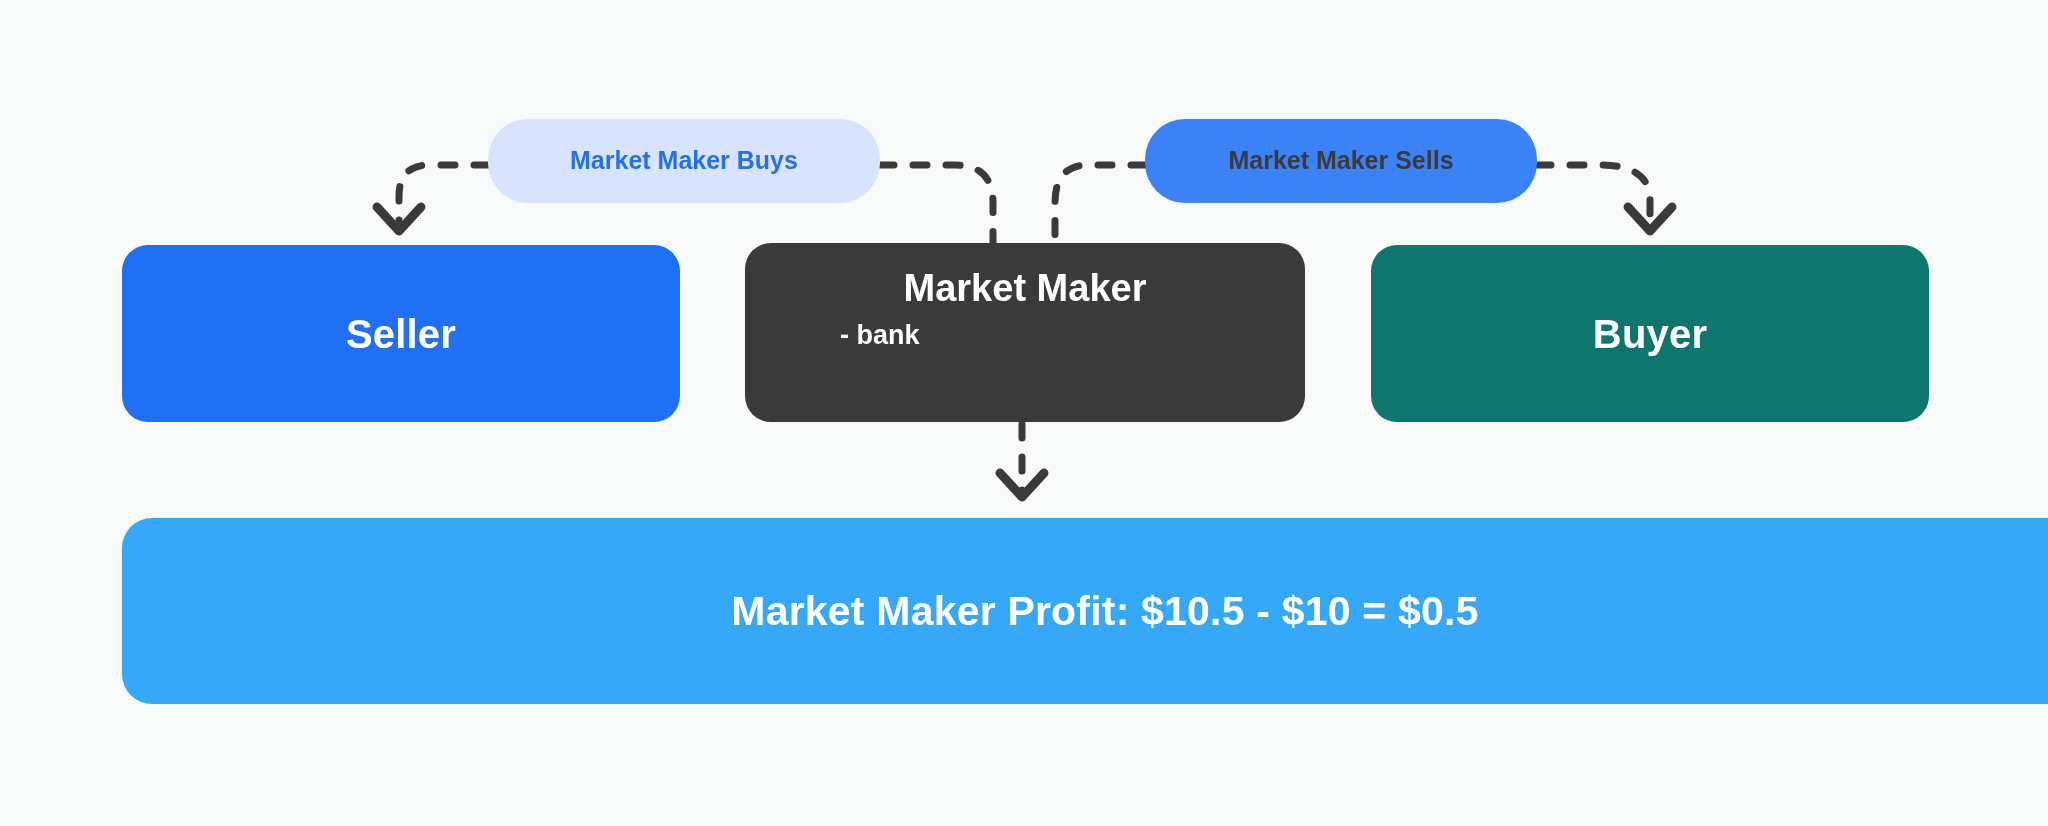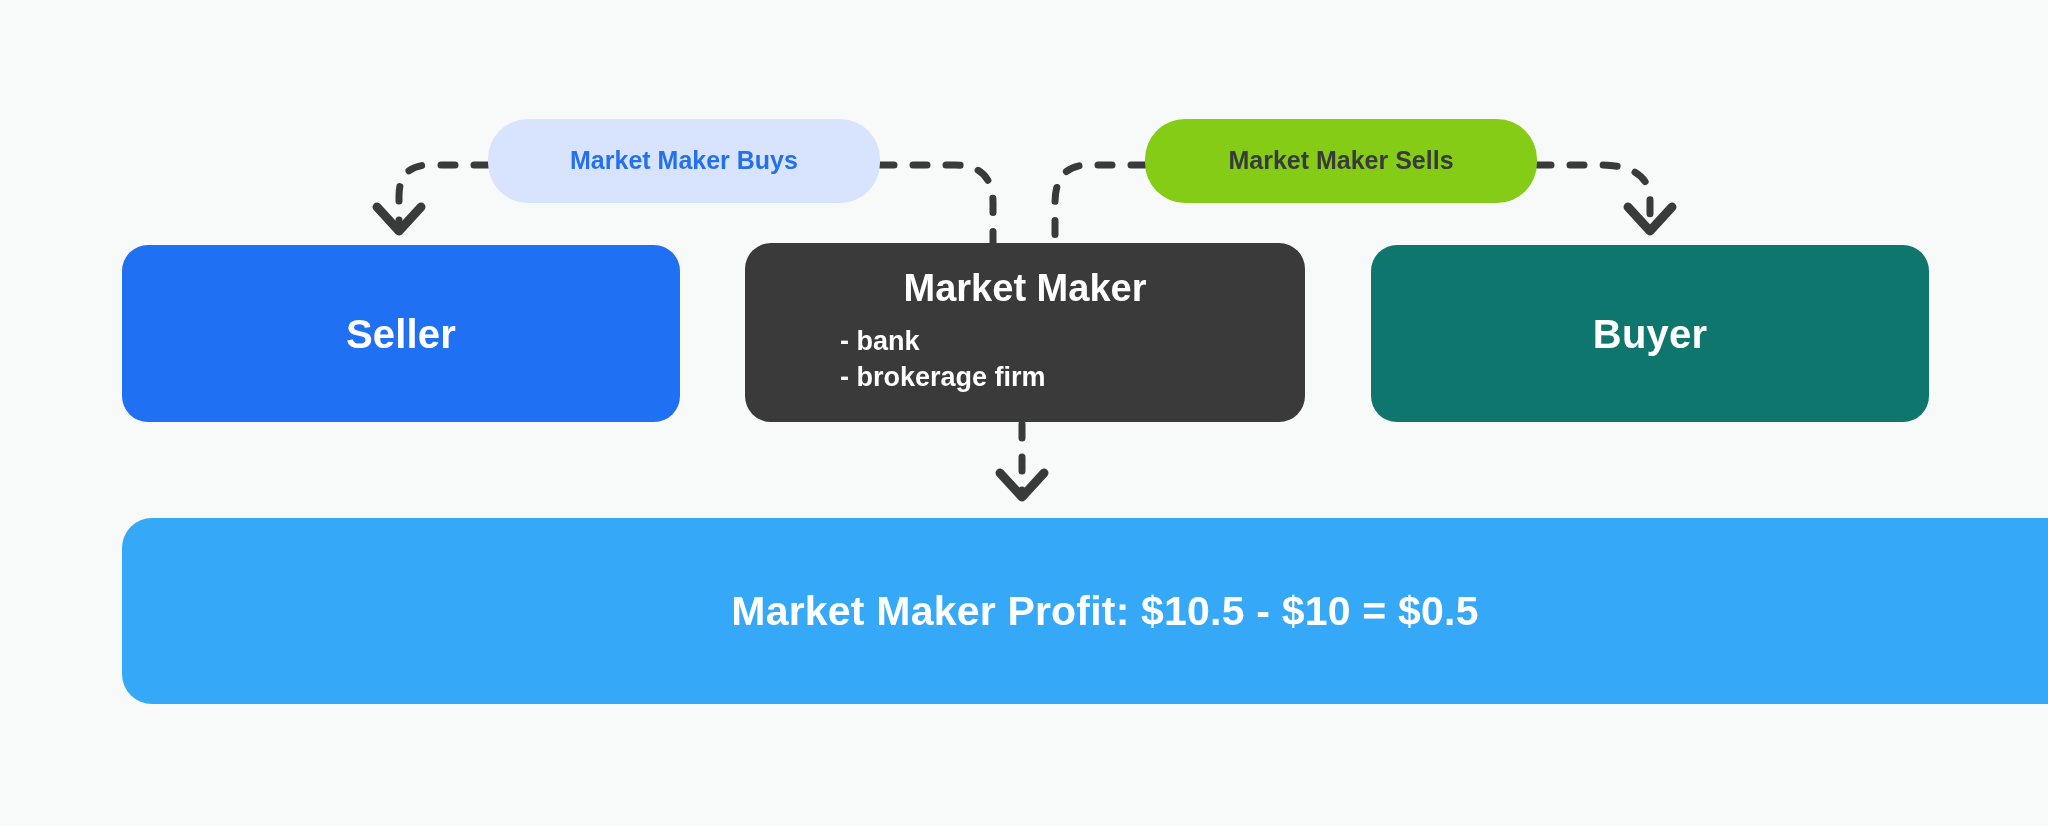--- a/index.html
+++ b/index.html
@@ -76,21 +76,21 @@
 
   .node-title {
     font-size: 40px;
     font-weight: bold;
     letter-spacing: 0.2px;
     line-height: 1.1;
   }
   .maker-title {
     font-size: 38px;
     font-weight: bold;
-    margin-bottom: 14px;
+    margin-bottom: 8px;
   }
   .maker-list {
     align-self: flex-start;
     margin-left: 82px;
     font-size: 27px;
     font-weight: bold;
     line-height: 1.32;
     text-align: left;
   }
   .maker-list div {
@@ -123,21 +123,21 @@
     width: 392px;
     height: 84px;
     background: #d8e4fd;
     color: #2570ec;
   }
   .pill-ask {
     left: 1145px;
     top: 119px;
     width: 392px;
     height: 84px;
-    background: #84cc16;
+    background: #3b82f6;
     color: #3a3a3a;
   }
   .pill span {
     display: block;
   }
 </style>
 </head>
 <body>
 
 <div id="canvas">
@@ -176,21 +176,20 @@
   </div>
 
   <div class="node node-seller">
     <div class="node-title">Seller</div>
   </div>
 
   <div class="node node-maker">
     <div class="maker-title">Market Maker</div>
     <div class="maker-list">
       <div>- bank</div>
-      <div>- brokerage firm</div>
     </div>
   </div>
 
   <div class="node node-buyer">
     <div class="node-title">Buyer</div>
   </div>
 
   <div class="node node-profit">
     <div class="profit-title">Market Maker Profit: $10.5 - $10 = $0.5</div>
   </div>

